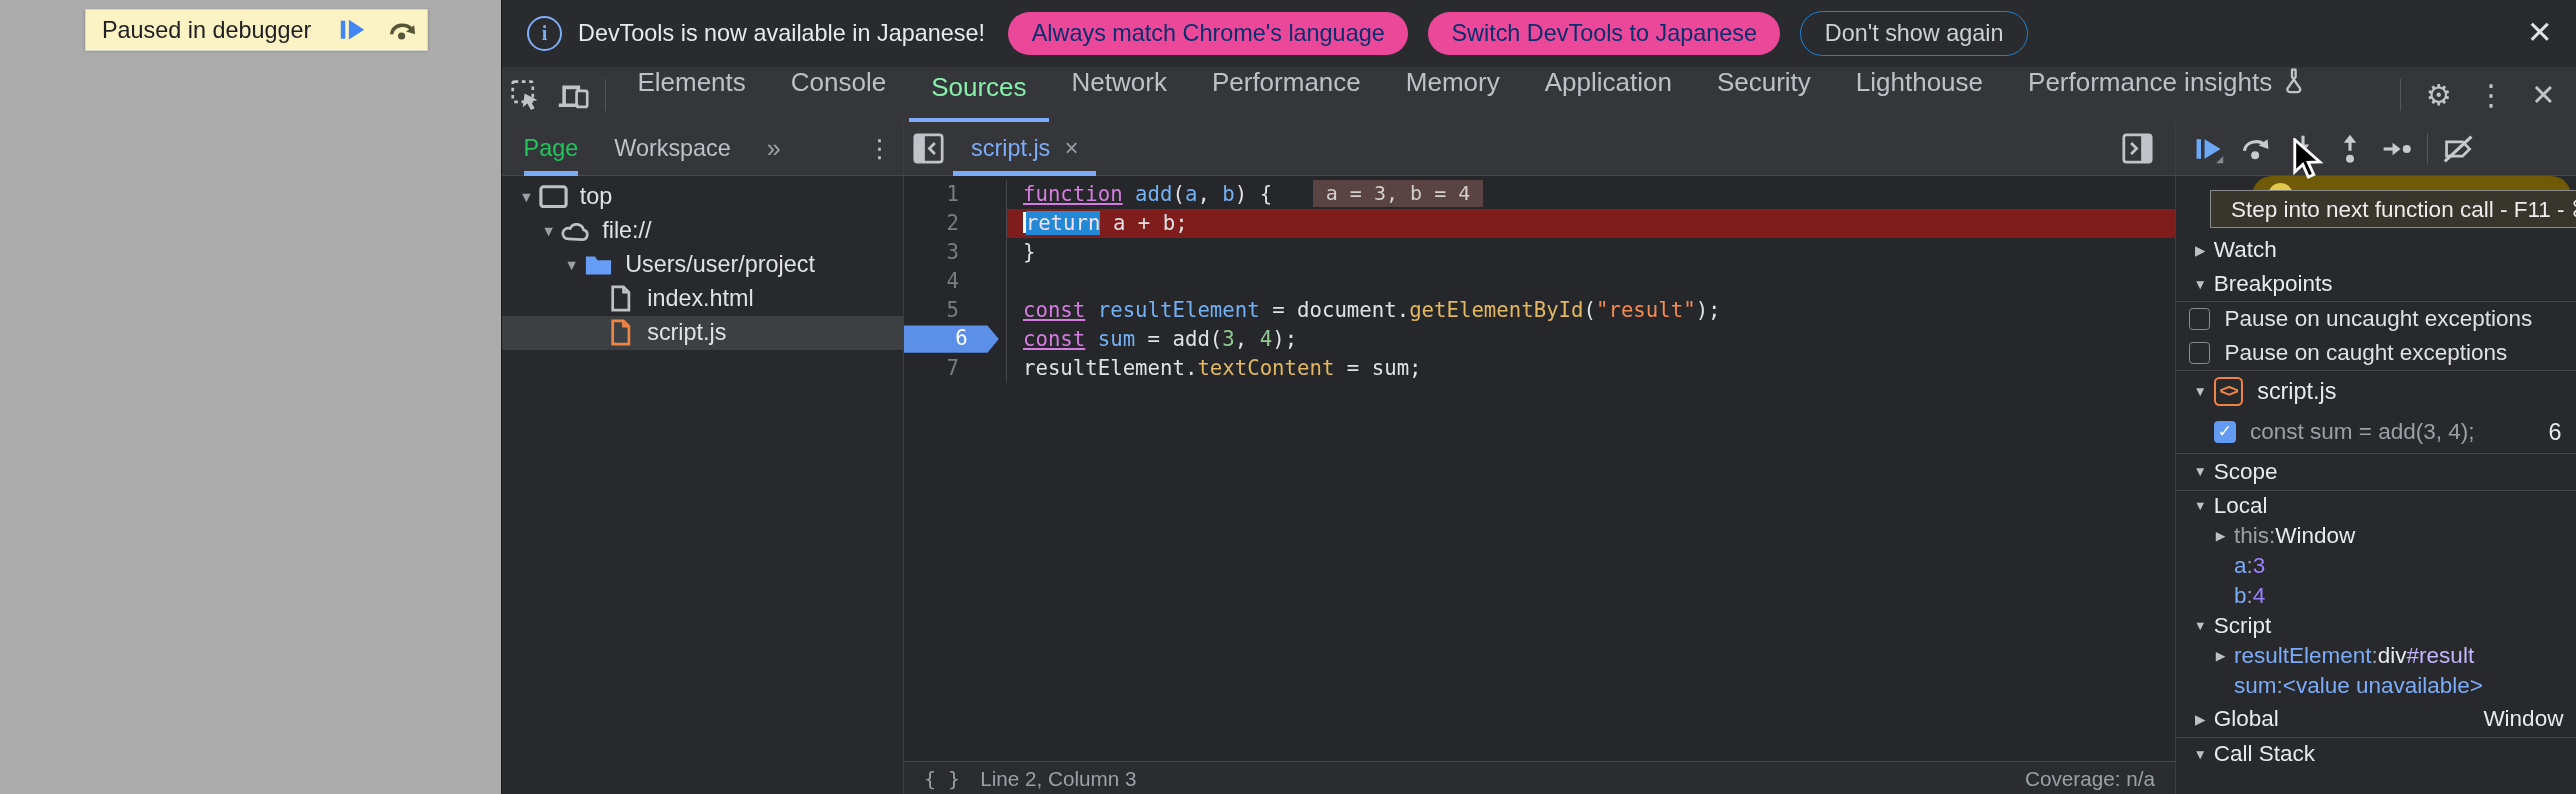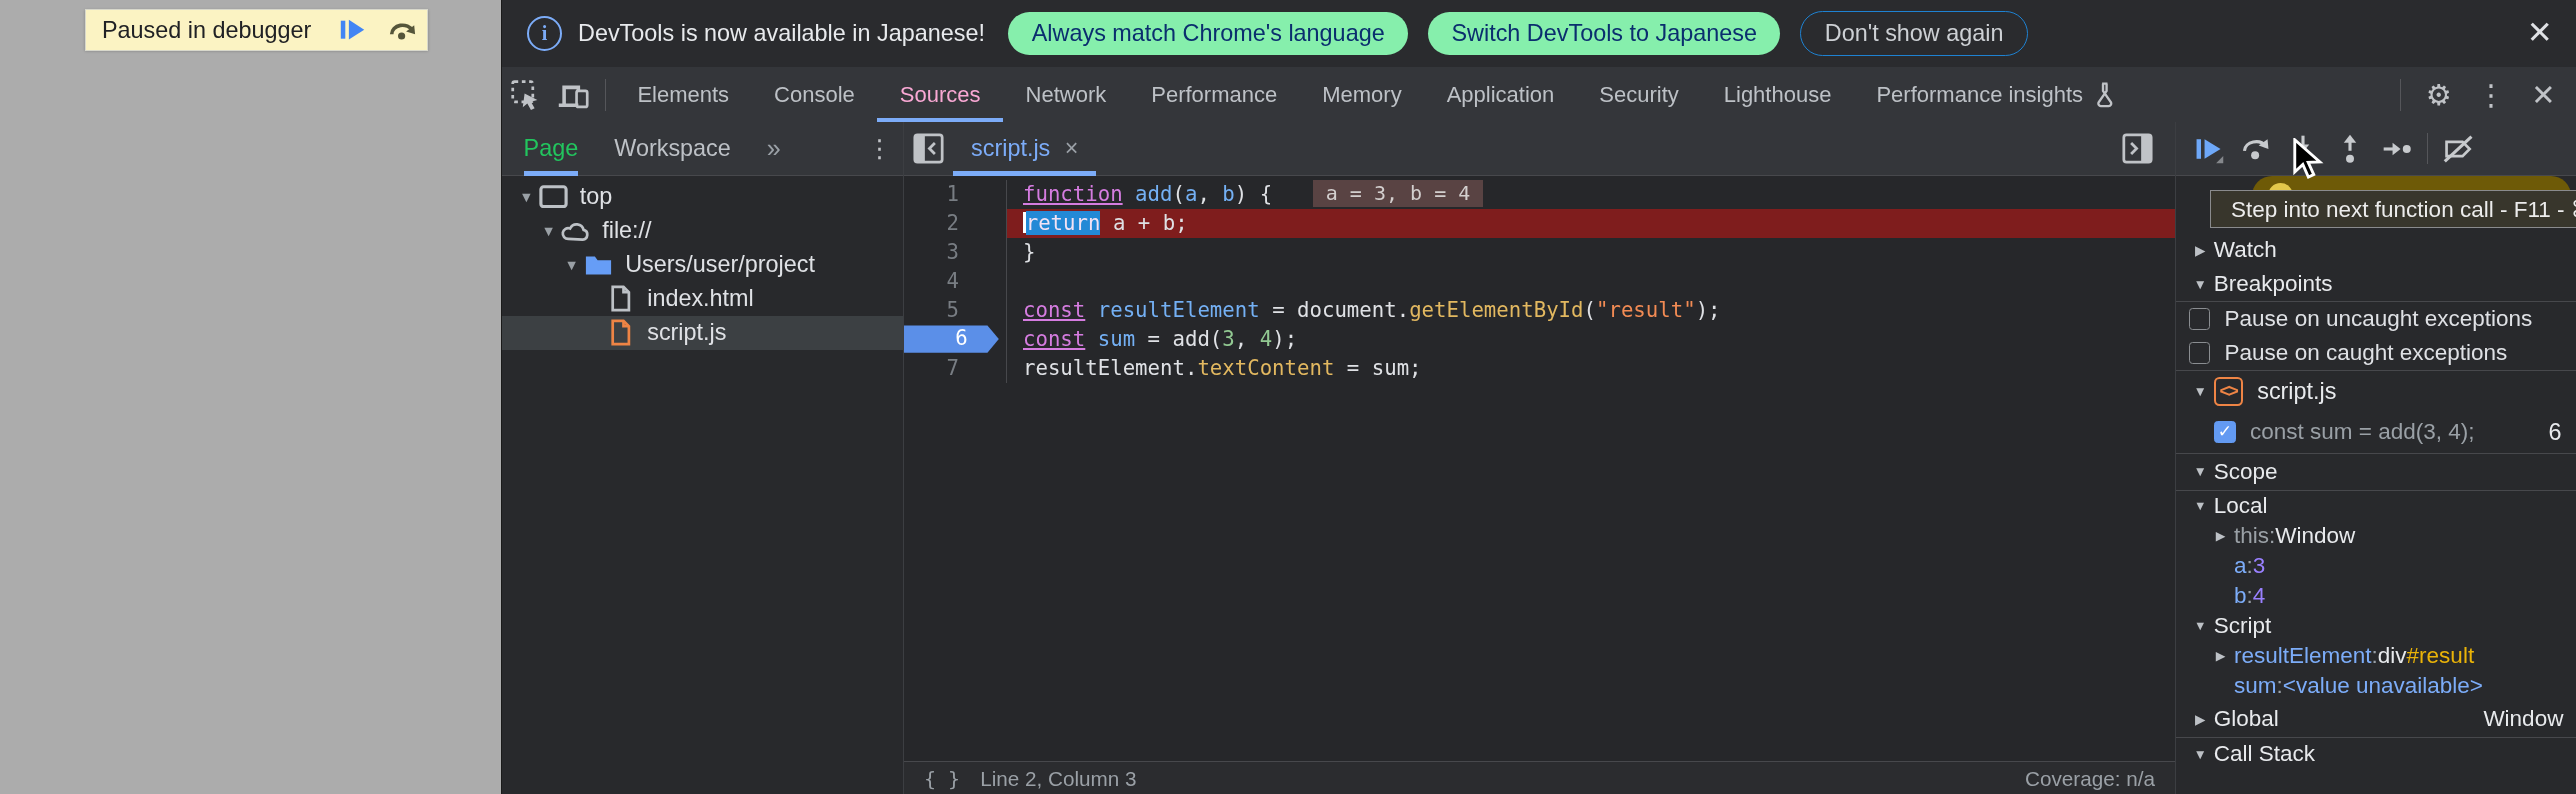--- a/index.html
+++ b/index.html
@@ -14,30 +14,30 @@
   .paused-label{padding:0 16px;font-size:23.4px;color:#202124;white-space:nowrap;}
   .paused-btn{width:50px;justify-content:center;cursor:pointer;}
 
   
   .devtools{position:absolute;left:501px;top:0;right:0;height:795px;background:#28292c;border-left:0.9px solid #1a1a1a;}
 
   .infobar{position:absolute;left:0;top:0;right:0;height:67px;background:#2a2b2e;display:flex;align-items:center;padding-left:25px;box-sizing:border-box;}
   .info-icon{width:31px;height:31px;border-radius:50%;border:2.7px solid #7cacf8;color:#7cacf8;font-size:20px;font-weight:bold;
              display:flex;align-items:center;justify-content:center;margin-right:16px;flex:0 0 auto;font-family:"Liberation Serif",serif;}
   .info-msg{color:#e8eaed;font-size:23.4px;margin-right:23.4px;white-space:nowrap;}
-  .pill{background:#86efac;color:#0a2e6e;font-size:23.4px;border-radius:898px;padding:8px 23.4px;margin-right:20px;white-space:nowrap;cursor:pointer;}
+  .pill{background:#ec4899;color:#0a2e6e;font-size:23.4px;border-radius:898px;padding:8px 23.4px;margin-right:20px;white-space:nowrap;cursor:pointer;}
   .pill.outline{background:transparent;color:#cdd0d4;border:1.8px solid #1e82d2;}
   .infobar-close{position:absolute;right:16px;top:14.4px;font-size:31px;color:#dfe1e5;cursor:pointer;padding:0 7.2px;}
 
   .maintabs{position:absolute;left:0;top:67px;right:0;height:56px;background:#34363a;border-bottom:0.9px solid #47484c;
             display:flex;align-items:center;box-sizing:border-box;}
   .mt-iconbtn{width:47px;height:56px;display:flex;align-items:center;justify-content:center;cursor:pointer;}
   .mt-divider{width:0.9px;height:32px;background:#55565a;margin:0 9px;}
-  .mt-tab{height:56px;display:flex;align-items:center;gap:10.8px;padding:0 22.5px;font-size:22px;color:#bdc1c6;cursor:pointer;box-sizing:border-box;white-space:nowrap;}
-  .mt-tab.active{color:#f9a8d4;border-bottom:5.4px solid #7cacf8;padding-top:5.4px;}
+  .mt-tab{height:56px;display:flex;gap:10.8px;padding:0 22.5px;font-size:26px;color:#bdc1c6;cursor:pointer;box-sizing:border-box;white-space:nowrap;}
+  .mt-tab.active{color:#86efac;border-bottom:5.4px solid #7cacf8;padding-top:5.4px;}
   .mt-right{margin-left:auto;display:flex;align-items:center;gap:5.4px;padding-right:9px;}
   .glyph-btn{font-size:29px;color:#c0c3c7;width:47px;height:56px;display:flex;align-items:center;justify-content:center;cursor:pointer;}
 
   .content{position:absolute;left:0;top:122px;right:0;bottom:0;display:flex;}
 
   
   .navigator{width:401px;flex:0 0 auto;display:flex;flex-direction:column;border-right:0.9px solid #3c3e42;background:#28292c;}
   .nav-tabs{height:54px;flex:0 0 auto;background:#34363a;border-bottom:0.9px solid #47484c;display:flex;align-items:center;padding-left:21.6px;box-sizing:border-box;}
   .nav-tab{font-size:23.4px;color:#bdc1c6;margin-right:36px;height:54px;display:flex;align-items:center;cursor:pointer;box-sizing:border-box;}
   .nav-tab.active{color:#22c55e;border-bottom:5.4px solid #7cacf8;padding-top:5.4px;}
@@ -96,21 +96,21 @@
   .bp-group{height:41px;display:flex;align-items:center;padding-left:10.8px;font-size:23.4px;color:#e8eaed;flex:0 0 auto;cursor:pointer;}
   .js-ico{width:29px;height:29px;border:2.7px solid #ee8445;border-radius:5.4px;color:#ee8445;font-size:18px;font-weight:bold;
           display:flex;align-items:center;justify-content:center;margin-right:14.4px;box-sizing:border-box;letter-spacing:-1.8px;}
   .bp-entry{height:41px;display:flex;align-items:center;padding-left:38px;font-size:22.5px;color:#9aa0a6;flex:0 0 auto;cursor:pointer;}
   .bp-line{margin-left:auto;color:#e8eaed;padding-right:14.4px;font-size:23.4px;}
   .scope-row{height:30px;display:flex;align-items:center;font-size:22.5px;flex:0 0 auto;cursor:pointer;white-space:nowrap;}
   .scope-row .sb-exp{font-size:12.6px;}
   .sr-l1{padding-left:10.8px;}
   .sr-l2{padding-left:31px;}
   .sr-noexp{padding-left:58px;}
-  .v-blue{color:#7cacf8;}.v-purple{color:#9980ff;}.v-gray{color:#9aa0a6;}.v-white{color:#e8eaed;}.v-orange{color:#eab308;}
+  .v-blue{color:#7cacf8;}.v-purple{color:#9980ff;}.v-gray{color:#9aa0a6;}.v-white{color:#e8eaed;}.v-orange{color:#c4b5fd;}
   .colon{color:#9aa0a6;}
   .global-row{height:36px;display:flex;align-items:center;padding-left:10.8px;font-size:22.5px;color:#e8eaed;flex:0 0 auto;cursor:pointer;}
   .global-val{margin-left:auto;padding-right:12.6px;color:#e8eaed;}
   svg{display:block;}
 </style>
 </head>
 <body>
 
 <div id="root">
 

